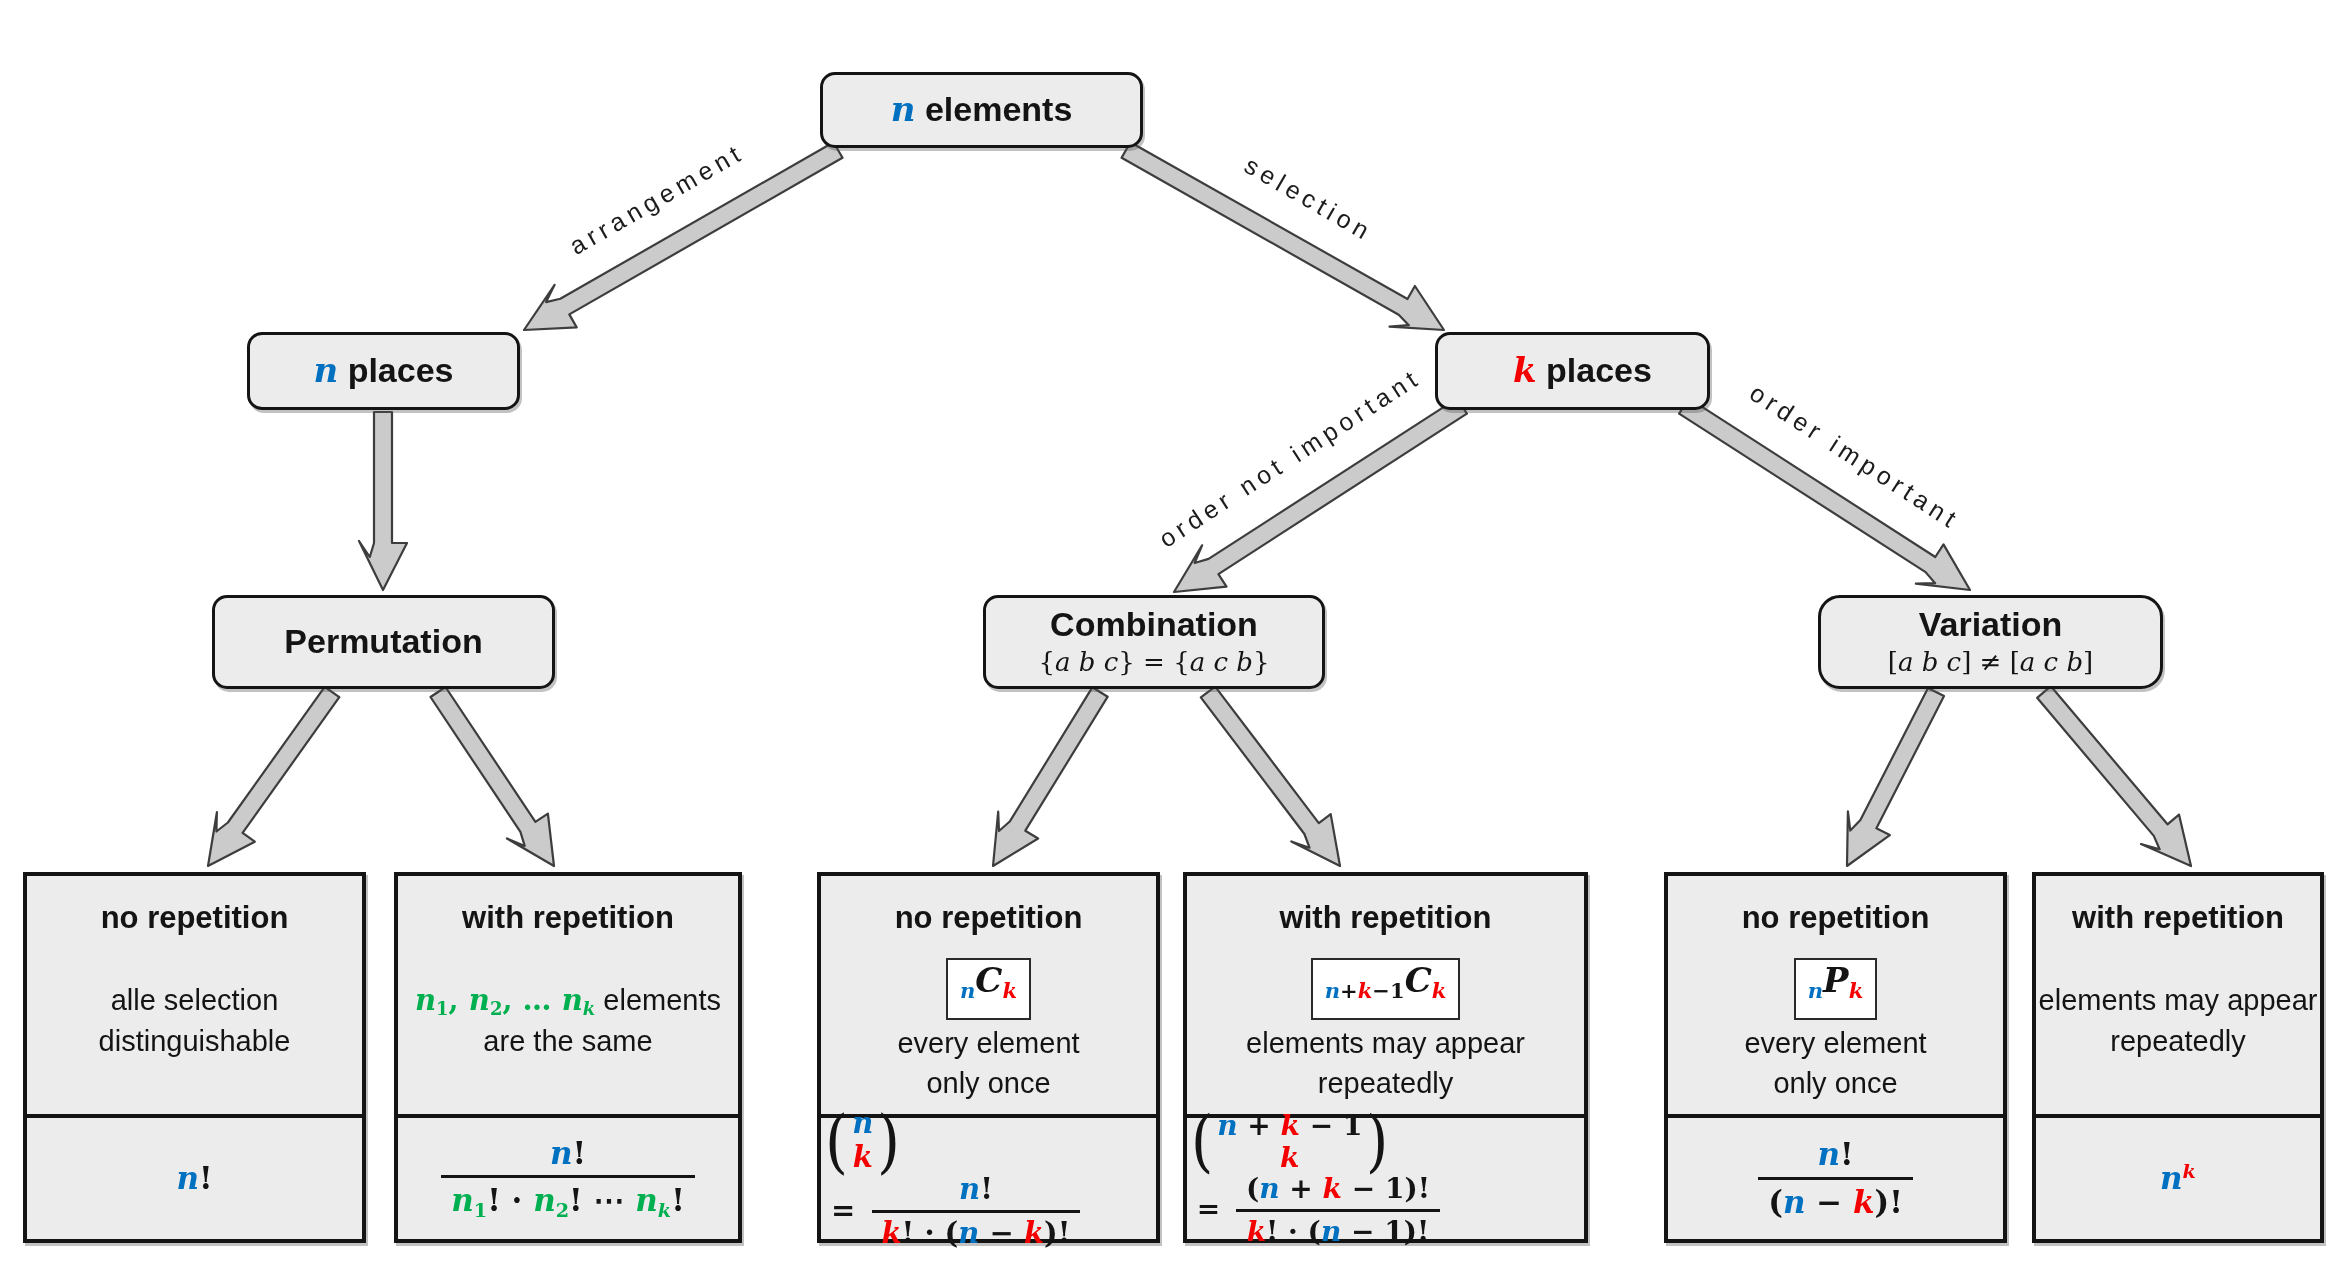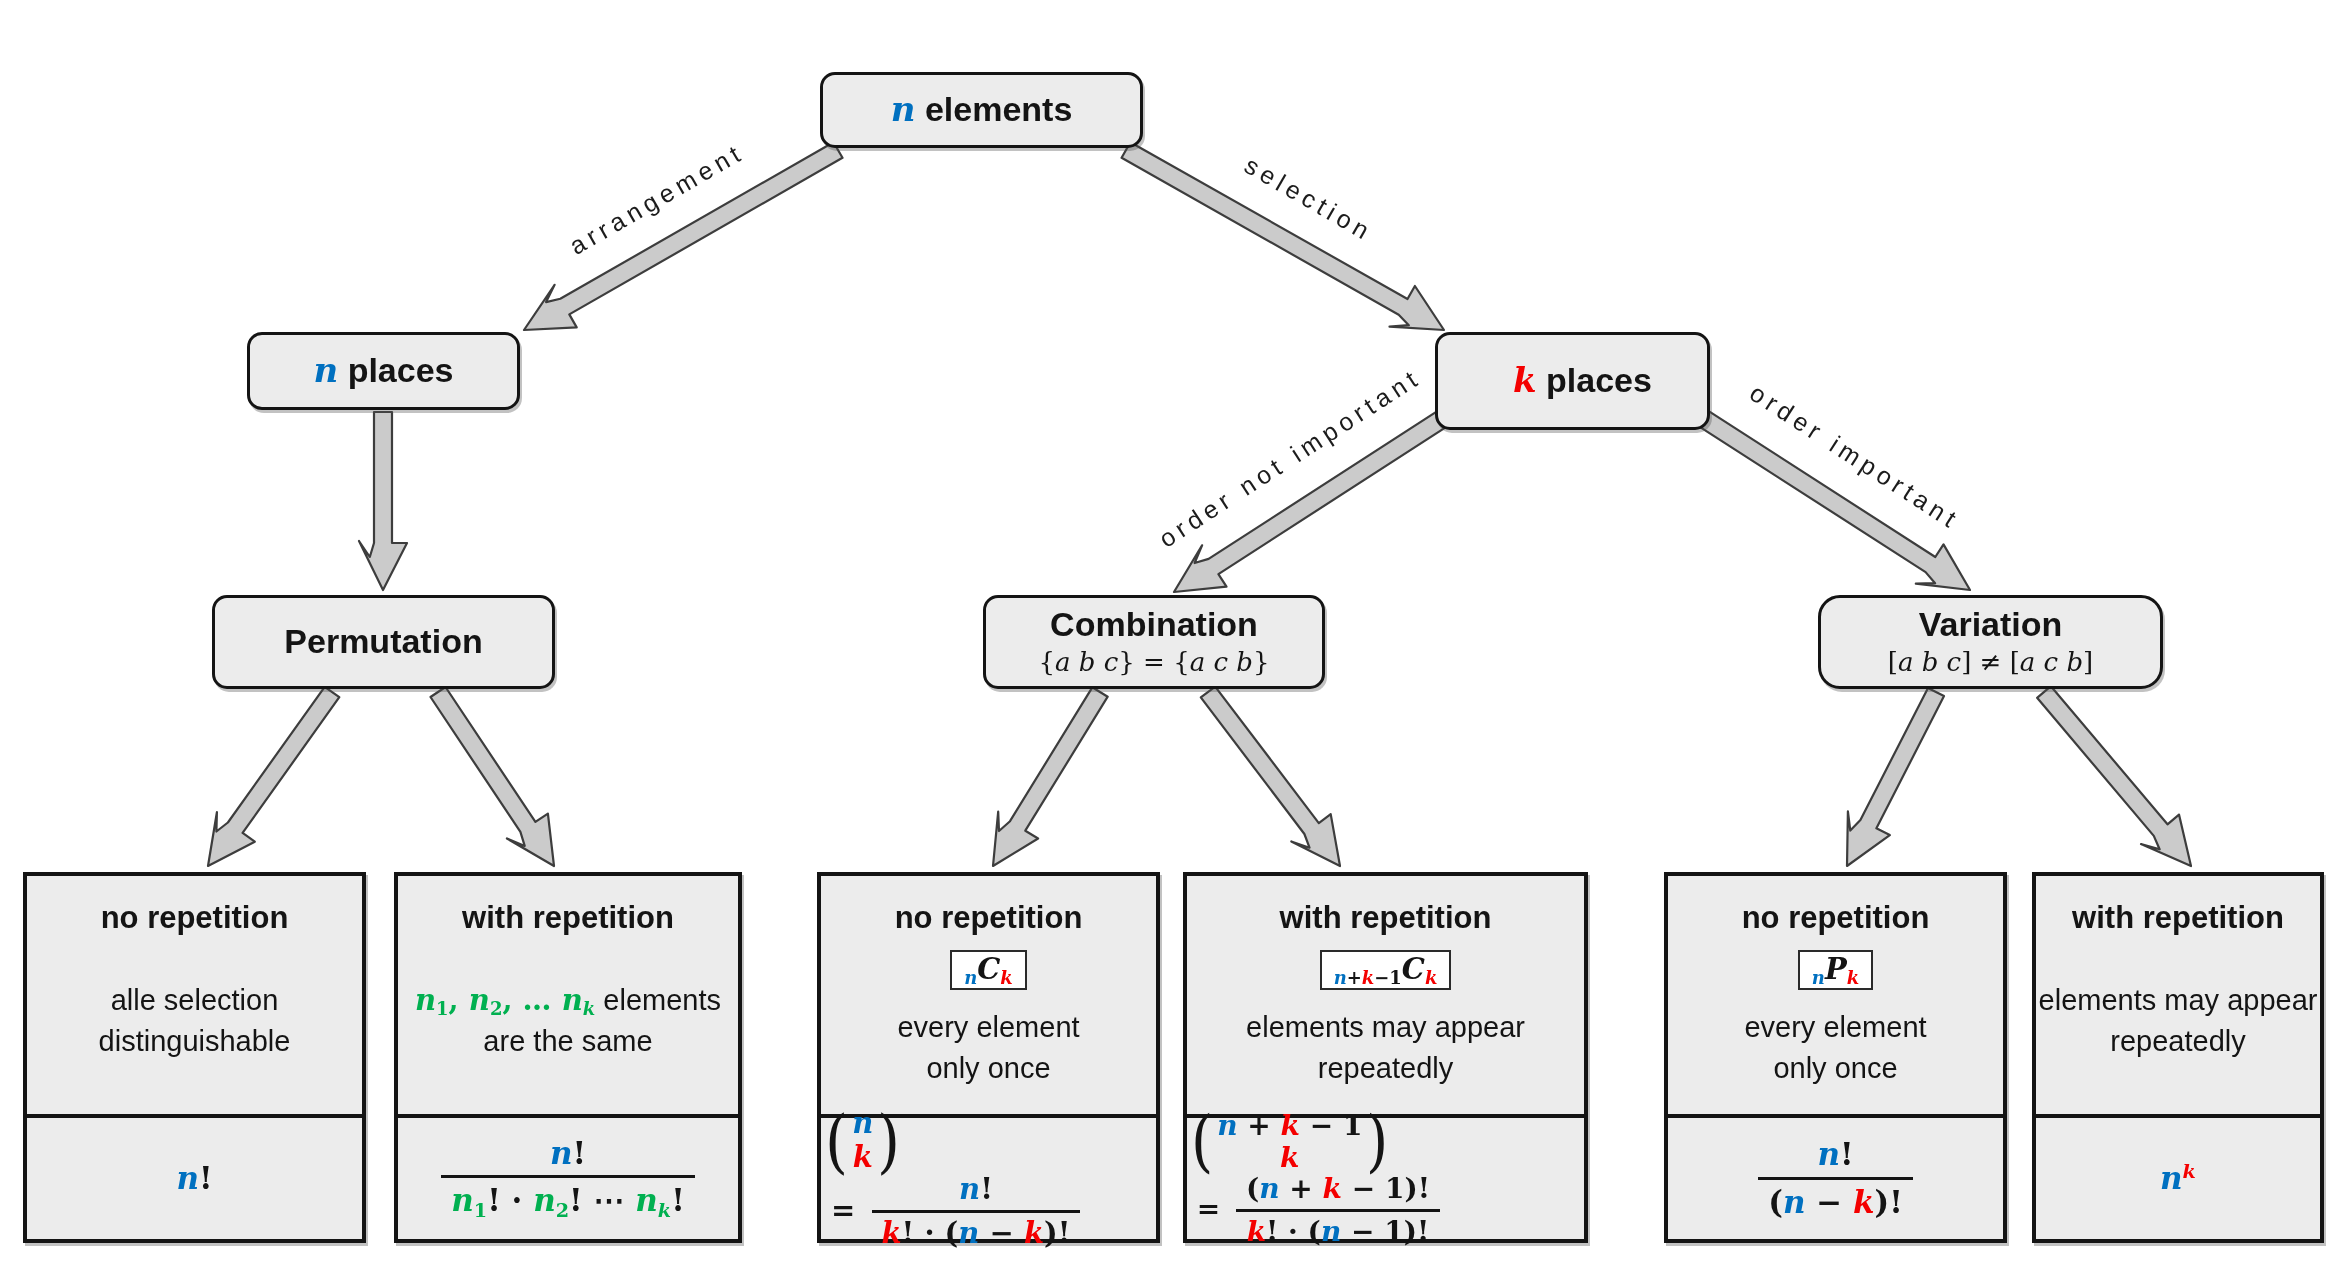--- a/index.html
+++ b/index.html
@@ -20,21 +20,21 @@
 
   
   .edge-label{position:absolute;font-size:25px;letter-spacing:5px;color:#1c1c1c;white-space:nowrap;}
 
   
   .leaf{position:absolute;top:872px;height:371px;background:#ececec;border:4px solid #141414;
         box-sizing:border-box;display:flex;flex-direction:column;
         box-shadow:2px 3px 0 rgba(80,80,80,.35);}
   .leaf-top{flex:1;display:flex;flex-direction:column;align-items:center;padding:24px 8px 8px;box-sizing:border-box;}
   .leaf-title{font-size:31px;font-weight:bold;}
-  .leaf-badge{margin-top:14px;background:#ffffff;border:2px solid #2a2a2a;padding:2px 12px 0;font-size:29px;line-height:1.1;}
+  .leaf-badge{margin-top:22px;background:#ffffff;border:2px solid #2a2a2a;padding:2px 12px 16px;font-size:34px;line-height:1.1;}
   .leaf-badge .tk{font-weight:bold;}
   .desc-wrap{flex:1;display:flex;align-items:center;justify-content:center;}
   .leaf-desc{font-size:29px;line-height:1.4;text-align:center;}
   .leaf-desc .sans{font-weight:400;}
   .leaf-desc .it,.leaf-desc .rm{font-weight:600;}
   .leaf-formula{height:125px;border-top:4px solid #141414;display:flex;align-items:center;justify-content:center;
                 font-size:31px;box-sizing:border-box;}
   .leaf-formula .tk{font-weight:bold;}
   .leaf[data-name="leaf-combination-no-repetition"] .leaf-formula{font-size:29px;}
   .leaf[data-name="leaf-combination-with-repetition"] .leaf-formula{font-size:28px;}
@@ -78,21 +78,21 @@
   <div class="edge-label" data-name="edge-label-order-important" style="left:1855px;top:457px;transform:translate(-50%,-50%) rotate(33deg);">order important</div>
 
   <div class="node" data-name="node-n-elements" style="left:820px;top:72px;width:323px;height:76px;">
     <div class="node-title" data-name="node-n-elements-label"><span class="tk it" style="color: rgb(0, 112, 192);">n</span><span class="tk sans"> elements</span></div>
   </div>
 
   <div class="node" data-name="node-n-places" style="left:247px;top:332px;width:273px;height:78px;">
     <div class="node-title" data-name="node-n-places-label"><span class="tk it" style="color: rgb(0, 112, 192);">n</span><span class="tk sans"> places</span></div>
   </div>
 
-  <div class="node" data-name="node-k-places" style="left:1435px;top:332px;width:275px;height:98px;padding-left:20px;">
+  <div class="node" data-name="node-k-places" style="left:1435px;top:332px;width:275px;height:78px;padding-left:20px;">
     <div class="node-title" data-name="node-k-places-label"><span class="tk it" style="color: rgb(244, 0, 0);">k</span><span class="tk sans"> places</span></div>
   </div>
 
   <div class="node" data-name="node-permutation" style="left:212px;top:595px;width:343px;height:94px;">
     <div class="node-title" data-name="node-permutation-label">Permutation</div>
   </div>
 
   <div class="node" data-name="node-combination" style="left:983px;top:595px;width:342px;height:94px;">
     <div class="node-title" data-name="node-combination-label">Combination</div>
     <div class="node-sub" data-name="node-combination-example"><span class="tk rm">{</span><span class="tk it">a b c</span><span class="tk rm">} = {</span><span class="tk it">a c b</span><span class="tk rm">}</span></div>

